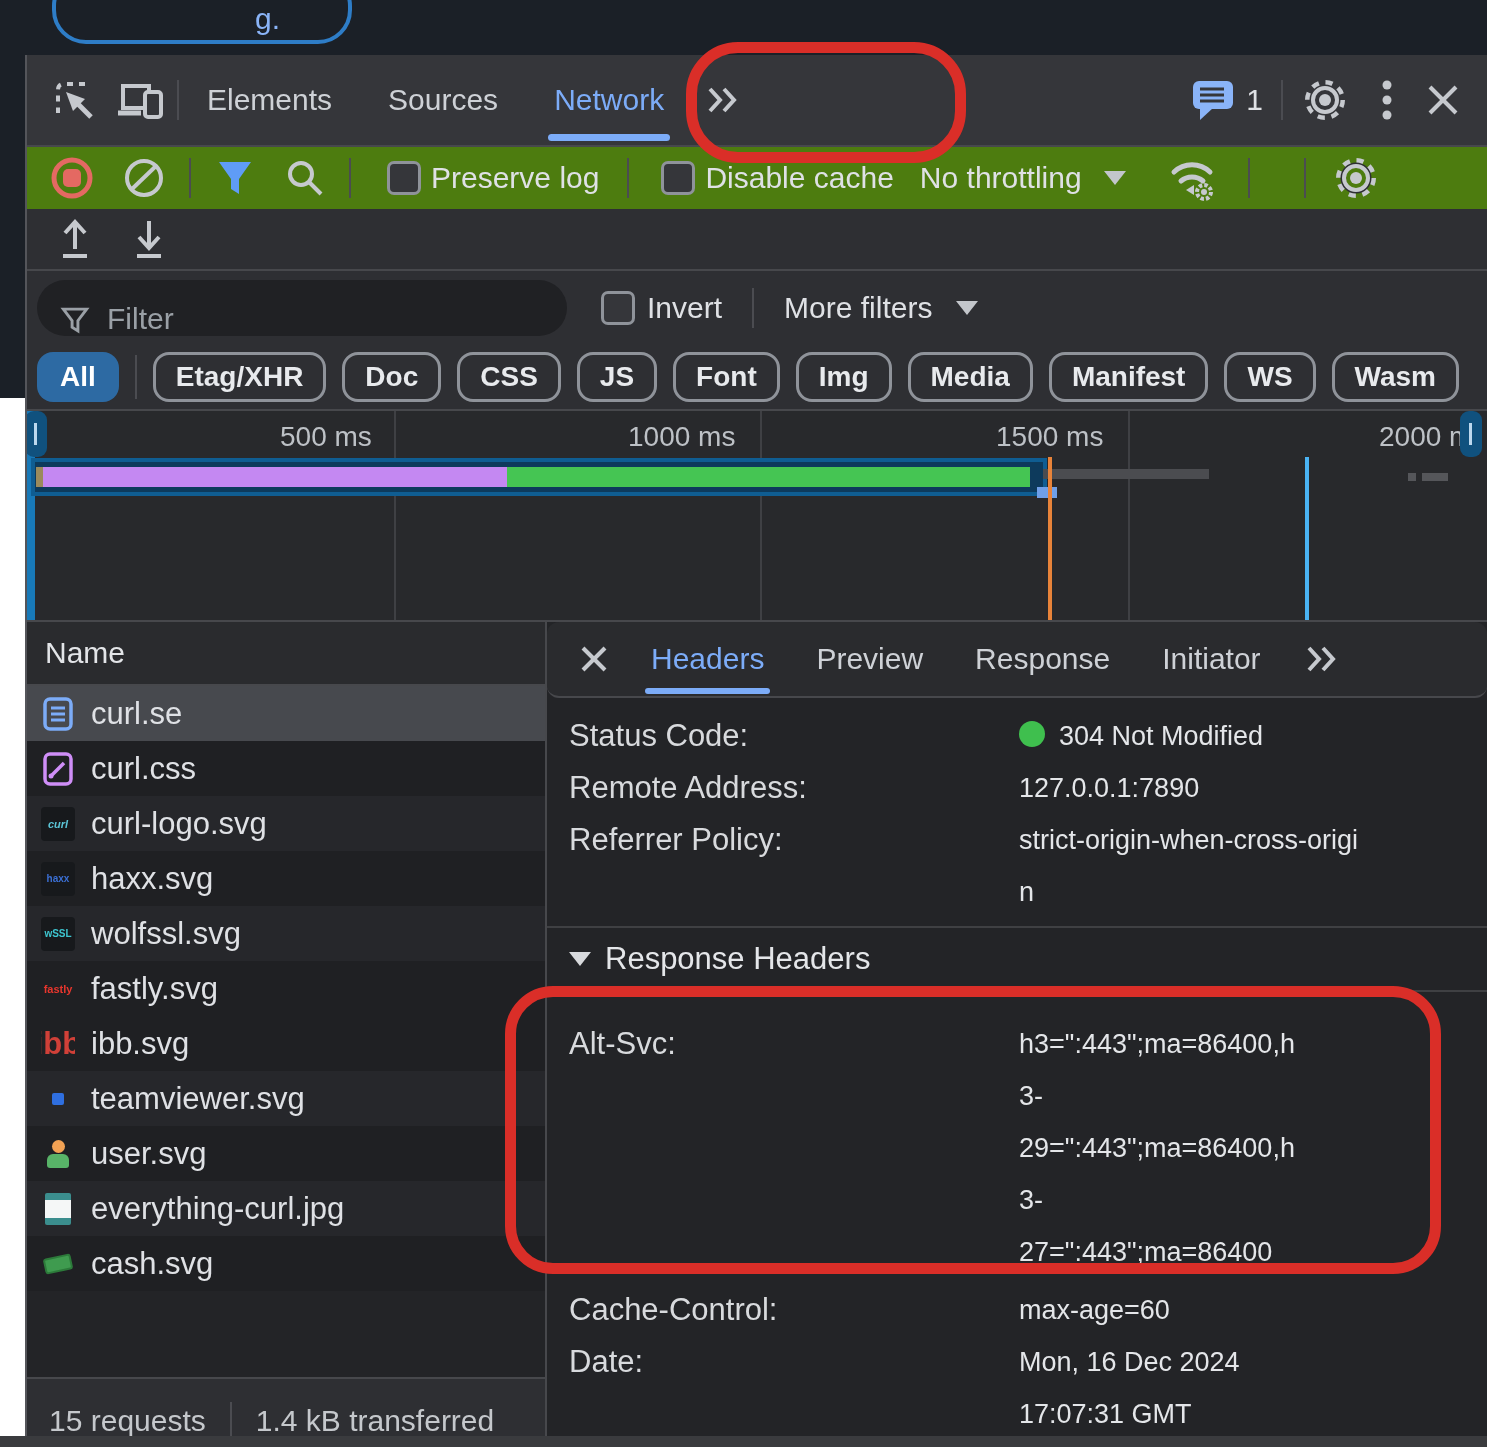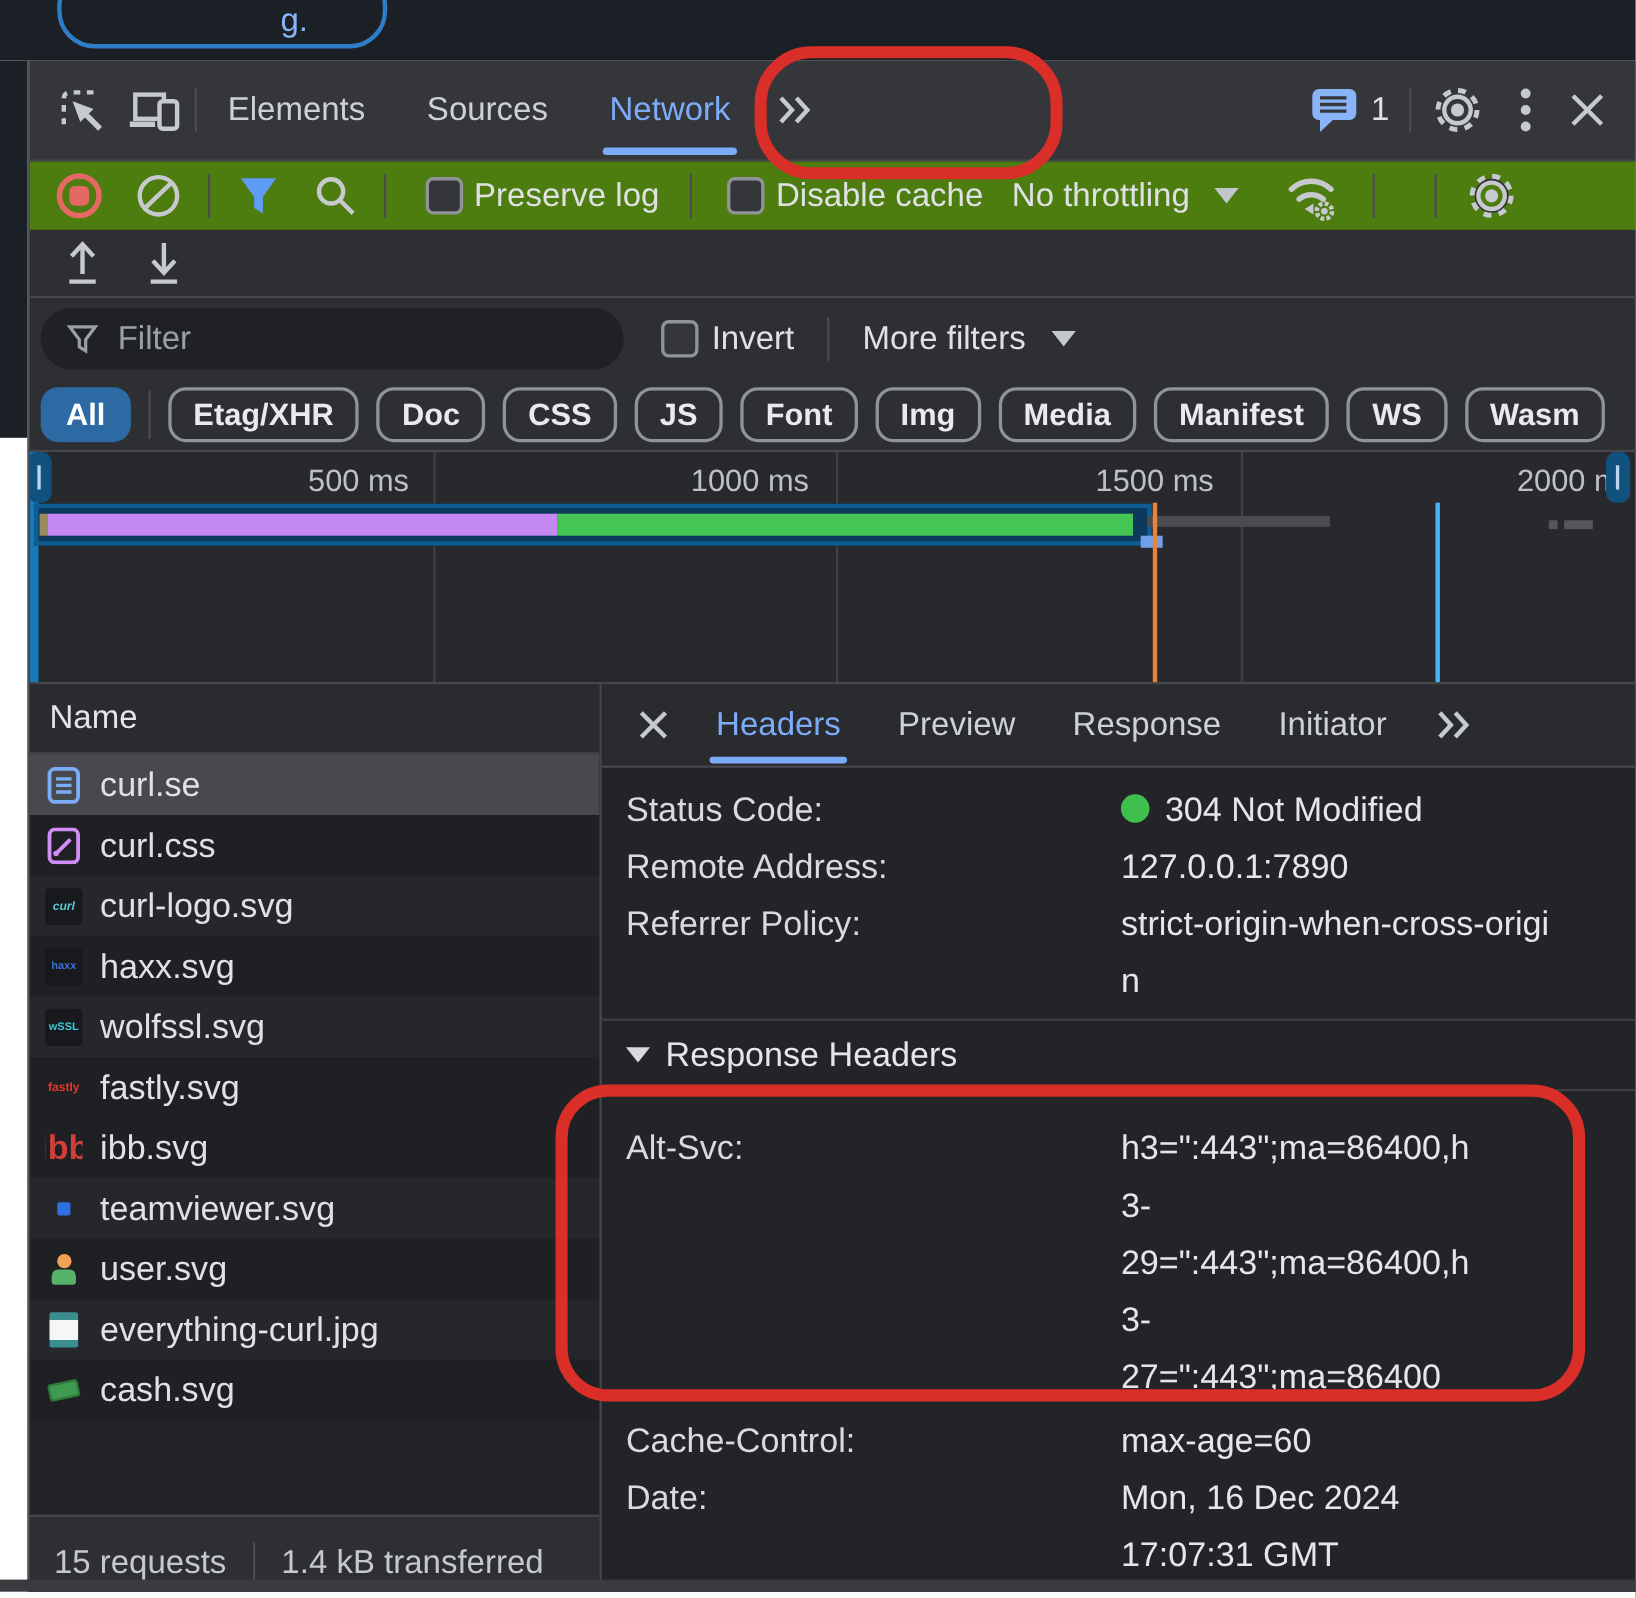--- a/index.html
+++ b/index.html
@@ -29,21 +29,21 @@
   .issues{display:flex;align-items:center;gap:12px;margin-right:18px;}
   .issues .count{font-size:30px;color:#dfe1e5;}
   
   .toolbar1{height:62px;background:#4d7c0f;padding-left:22px;gap:0;}
   .toolbar1 .lbl{font-size:30px;color:#dfe1e5;margin:0 10px;}
   .toolbar2{height:60px;background:#2e2f33;border-bottom:2px solid #47484c;padding-left:28px;gap:34px;}
   .checkbox{width:28px;height:28px;border:3px solid #8f939a;border-radius:7px;background:#35363a;flex:0 0 auto;margin-left:14px;}
   .caret{width:0;height:0;border-left:11px solid transparent;border-right:11px solid transparent;border-top:14px solid #c3c6cb;margin:0 12px;}
   
   .filterrow{height:74px;background:#2e2f33;padding-left:10px;gap:0;}
-  .filter-pill{width:530px;height:56px;border-radius:28px;background:#202124;display:flex;align-items:center;padding-left:22px;box-sizing:border-box;gap:16px;}
+  .filter-pill{width:530px;height:56px;border-radius:28px;background:#202124;display:flex;align-items:flex-end;padding-left:22px;box-sizing:border-box;gap:16px;}
   .filter-pill .ph{font-size:30px;color:#9aa0a6;}
   .filterrow .lbl{font-size:30px;color:#dfe1e5;margin:0 12px;}
   
   .chiprow{height:64px;background:#2e2f33;border-bottom:2px solid #47484c;padding-left:10px;gap:16px;}
   .chip{height:50px;padding:0 20px;border:3px solid #8f939a;border-radius:16px;display:flex;align-items:center;font-size:28px;font-weight:600;color:#e8eaed;box-sizing:border-box;}
   .chip.active{border:none;background:#2d6aa3;color:#ffffff;padding:0 23px;}
   
   .timeline{position:relative;height:209px;background:#28292c;border-bottom:2px solid #47484c;overflow:hidden;}
   .gridline{position:absolute;top:0;bottom:0;width:2px;background:#3f4044;}
   .tick{position:absolute;top:10px;font-size:28px;color:#bdc1c6;}
@@ -83,29 +83,29 @@
   .t-tv{background:transparent;}
   .t-tv .sq{width:12px;height:12px;background:#2f6fe0;border-radius:2px;}
   .t-user{background:transparent;flex-direction:column;gap:0;}
   .t-user .head{width:13px;height:13px;border-radius:50%;background:#f2a254;}
   .t-user .body{width:22px;height:14px;border-radius:6px 6px 3px 3px;background:#58b368;margin-top:1px;}
   .t-book{background:linear-gradient(180deg,#3b8e8e 0 22%,#f5f7f7 22% 78%,#3b8e8e 78% 100%);width:26px;height:32px;border-radius:2px;font-size:8px;color:#2a5a5a;}
   .t-cash{background:transparent;}
   .t-cash .bill{width:28px;height:16px;background:#3f9b4f;border-radius:3px;transform:rotate(-12deg);border:2px solid #2c7a3a;box-sizing:border-box;}
   
   .rightpane{flex:1;display:flex;flex-direction:column;border-left:2px solid #47484c;background:#232427;overflow:hidden;}
-  .dtabs{height:74px;background:#2a2b2e;border-bottom:2px solid #47484c;display:flex;align-items:center;padding-left:30px;gap:0;flex:0 0 auto;}
+  .dtabs{height:74px;background:#2a2b2e;border-bottom:2px solid #47484c;display:flex;align-items:center;padding-left:30px;gap:0;flex:0 0 auto;border-radius:12px;}
   .dtab{font-size:30px;color:#ced1d6;padding:0 26px;height:100%;display:flex;align-items:center;position:relative;}
   .dtab.active{color:#7cacf8;}
   .dtab.active .underline{position:absolute;left:20px;right:20px;bottom:2px;height:6px;border-radius:3px;background:#7cacf8;}
   .dclose{margin-right:14px;}
   .dcontent{flex:1;overflow:hidden;padding:12px 0 0 22px;}
   .kv{display:grid;grid-template-columns:450px 1fr;}
   .kv .k{font-size:31px;line-height:52px;color:#d8dadd;font-weight:500;white-space:nowrap;}
-  .kv .v{font-size:31px;line-height:52px;color:#e4e6e9;white-space:nowrap;}
+  .kv .v{font-size:27px;line-height:52px;color:#e4e6e9;white-space:nowrap;}
   .kv .vline{display:block;}
   .dot{display:inline-block;width:26px;height:26px;border-radius:50%;background:#3fbf4e;margin-right:14px;vertical-align:-2px;}
   .hdivider{height:0;border-top:2px solid #3f4043;margin-left:-22px;}
   .sectionhead{display:flex;align-items:center;height:62px;gap:14px;font-size:31px;font-weight:500;color:#e4e6e9;}
   .tri-down{width:0;height:0;border-left:11px solid transparent;border-right:11px solid transparent;border-top:14px solid #d8dadd;}
   .gap28{height:26px;}
   .gap8{height:8px;}
   
   .bottom-strip{position:absolute;left:0;bottom:6px;width:1487px;height:11px;background:#3a3b3e;}
   

